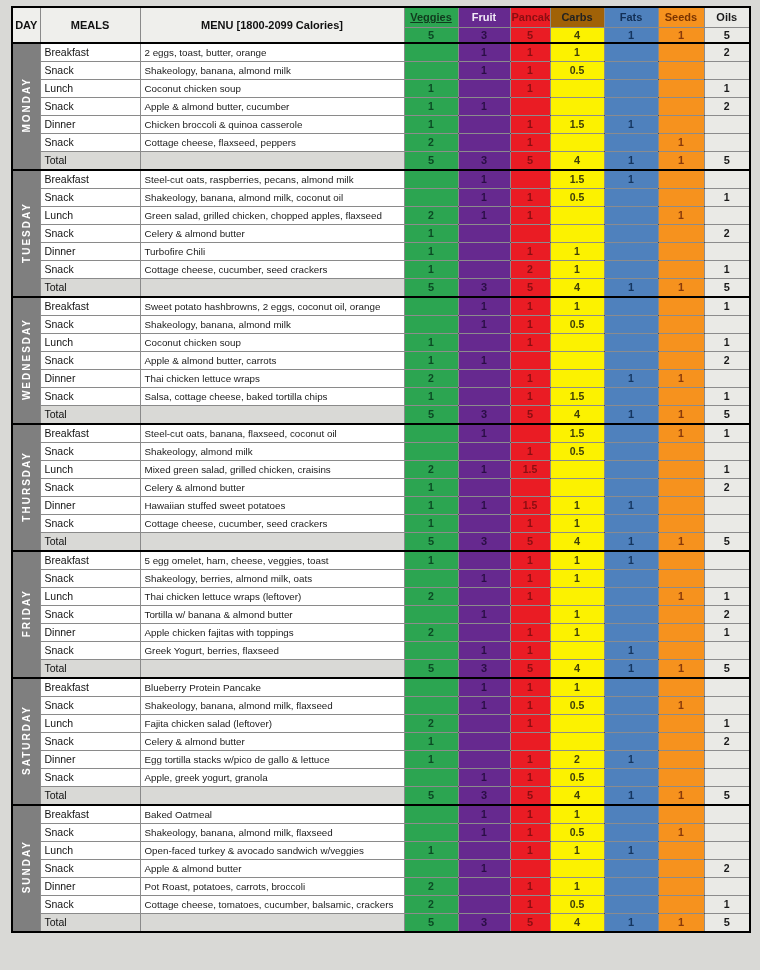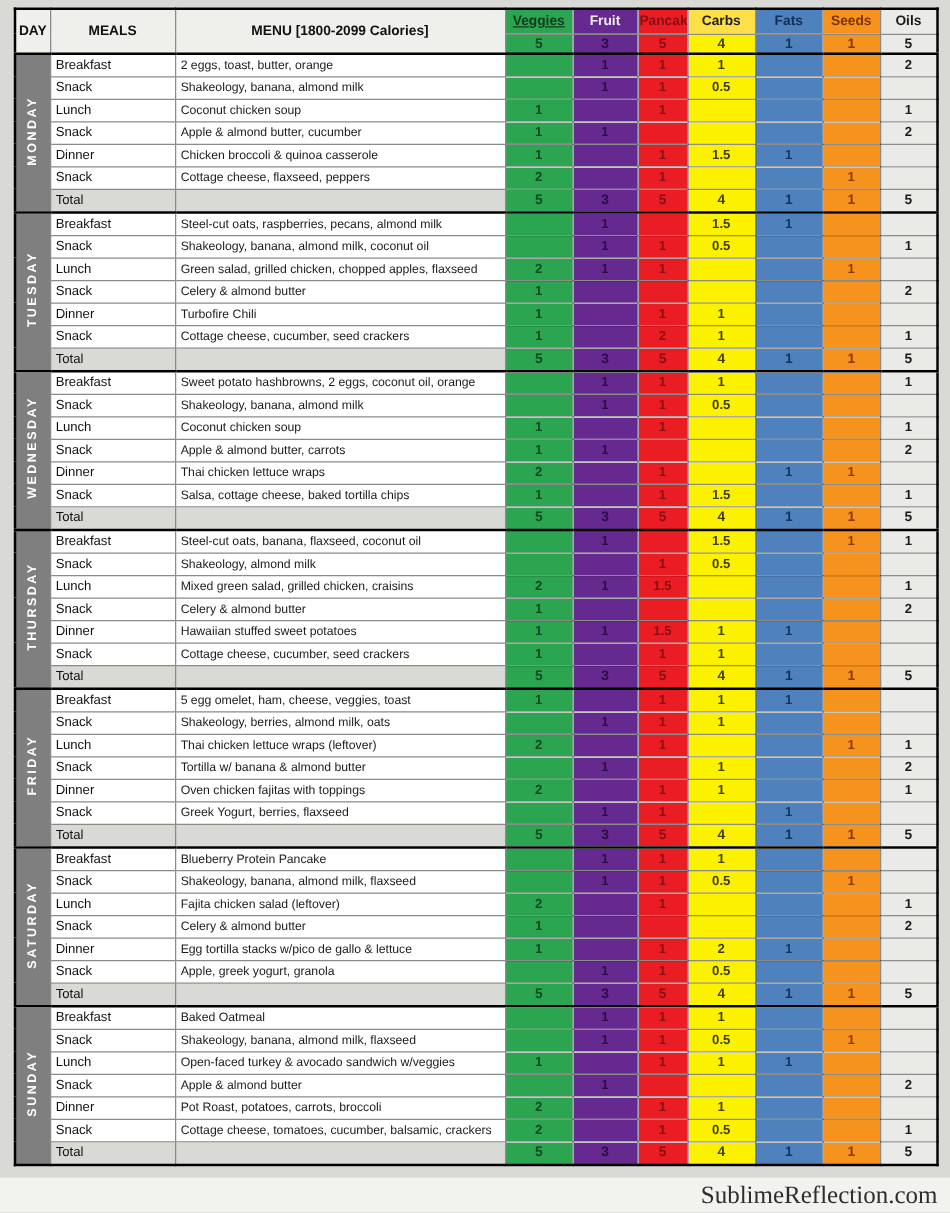--- a/index.html
+++ b/index.html
@@ -54,21 +54,21 @@
       <col style="width:46px">
     </colgroup>
     <thead id="thead">
         <tr>
           <th class="hdr-plain" rowspan="2">DAY</th>
           <th class="hdr-plain" rowspan="2">MEALS</th>
           <th class="hdr-plain" rowspan="2">MENU [1800-2099 Calories]</th>
           <th class="hdr-col" style="background: rgb(44, 165, 81); color: rgb(16, 58, 29); text-decoration: underline;">Veggies</th>
           <th class="hdr-col" style="background: rgb(102, 41, 143); color: rgb(242, 234, 248);">Fruit</th>
           <th class="hdr-col" style="background: rgb(234, 28, 36); color: rgb(138, 14, 18);">Pancake</th>
-          <th class="hdr-col" style="background: #fde047; color: rgb(34, 34, 34);">Carbs</th>
+          <th class="hdr-col" style="background: #a16207; color: rgb(34, 34, 34);">Carbs</th>
           <th class="hdr-col" style="background: rgb(79, 129, 189); color: rgb(18, 47, 85);">Fats</th>
           <th class="hdr-col" style="background: rgb(246, 146, 30); color: rgb(122, 51, 0);">Seeds</th>
           <th class="hdr-col" style="background: rgb(234, 234, 230); color: rgb(26, 26, 26);">Oils</th>
         </tr>
         <tr>
           <th class="hdr-allow" style="background: rgb(44, 165, 81); color: rgb(11, 74, 36);">5</th>
           <th class="hdr-allow" style="background: rgb(102, 41, 143); color: rgb(42, 14, 69);">3</th>
           <th class="hdr-allow" style="background: rgb(234, 28, 36); color: rgb(138, 14, 18);">5</th>
           <th class="hdr-allow" style="background: rgb(252, 242, 0); color: rgb(63, 63, 8);">4</th>
           <th class="hdr-allow" style="background: rgb(79, 129, 189); color: rgb(20, 53, 95);">1</th>
@@ -429,21 +429,21 @@
           <td class="val-cell" style="background: rgb(44, 165, 81); color: rgb(11, 74, 36);"></td>
           <td class="val-cell" style="background: rgb(102, 41, 143); color: rgb(42, 14, 69);">1</td>
           <td class="val-cell" style="background: rgb(234, 28, 36); color: rgb(138, 14, 18);"></td>
           <td class="val-cell" style="background: rgb(252, 242, 0); color: rgb(63, 63, 8);">1</td>
           <td class="val-cell" style="background: rgb(79, 129, 189); color: rgb(20, 53, 95);"></td>
           <td class="val-cell" style="background: rgb(246, 146, 30); color: rgb(136, 57, 10);"></td>
           <td class="val-cell" style="background: rgb(234, 234, 230); color: rgb(26, 26, 26);">2</td>
         </tr>
         <tr>
           <td class="meal-cell">Dinner</td>
-          <td class="menu-cell">Oven chicken fajitas with toppings</td>
+          <td class="menu-cell">Apple chicken fajitas with toppings</td>
           <td class="val-cell" style="background: rgb(44, 165, 81); color: rgb(11, 74, 36);">2</td>
           <td class="val-cell" style="background: rgb(102, 41, 143); color: rgb(42, 14, 69);"></td>
           <td class="val-cell" style="background: rgb(234, 28, 36); color: rgb(138, 14, 18);">1</td>
           <td class="val-cell" style="background: rgb(252, 242, 0); color: rgb(63, 63, 8);">1</td>
           <td class="val-cell" style="background: rgb(79, 129, 189); color: rgb(20, 53, 95);"></td>
           <td class="val-cell" style="background: rgb(246, 146, 30); color: rgb(136, 57, 10);"></td>
           <td class="val-cell" style="background: rgb(234, 234, 230); color: rgb(26, 26, 26);">1</td>
         </tr>
         <tr>
           <td class="meal-cell">Snack</td>
@@ -619,16 +619,13 @@
           <td class="val-cell total-val" style="background: rgb(102, 41, 143); color: rgb(42, 14, 69);">3</td>
           <td class="val-cell total-val" style="background: rgb(234, 28, 36); color: rgb(138, 14, 18);">5</td>
           <td class="val-cell total-val" style="background: rgb(252, 242, 0); color: rgb(63, 63, 8);">4</td>
           <td class="val-cell total-val" style="background: rgb(79, 129, 189); color: rgb(20, 53, 95);">1</td>
           <td class="val-cell total-val" style="background: rgb(246, 146, 30); color: rgb(136, 57, 10);">1</td>
           <td class="val-cell total-val" style="background: rgb(234, 234, 230); color: rgb(26, 26, 26);">5</td>
         </tr>
       </tbody>
   </table>
 
-  <div class="footer-band">
-    <span class="footer-text">SublimeReflection.com</span>
-  </div>
 </div>
 
 </body></html>

